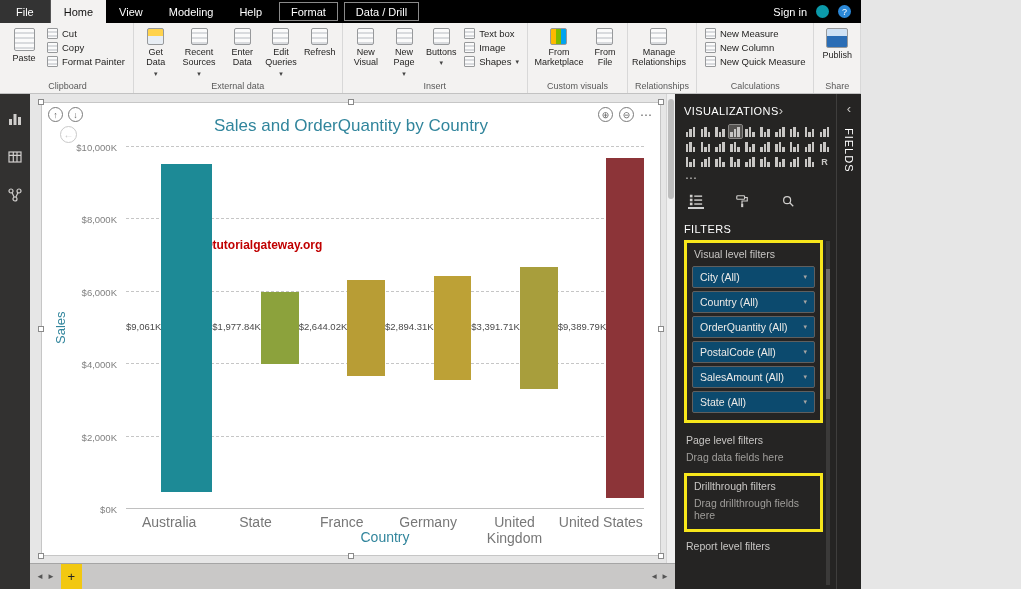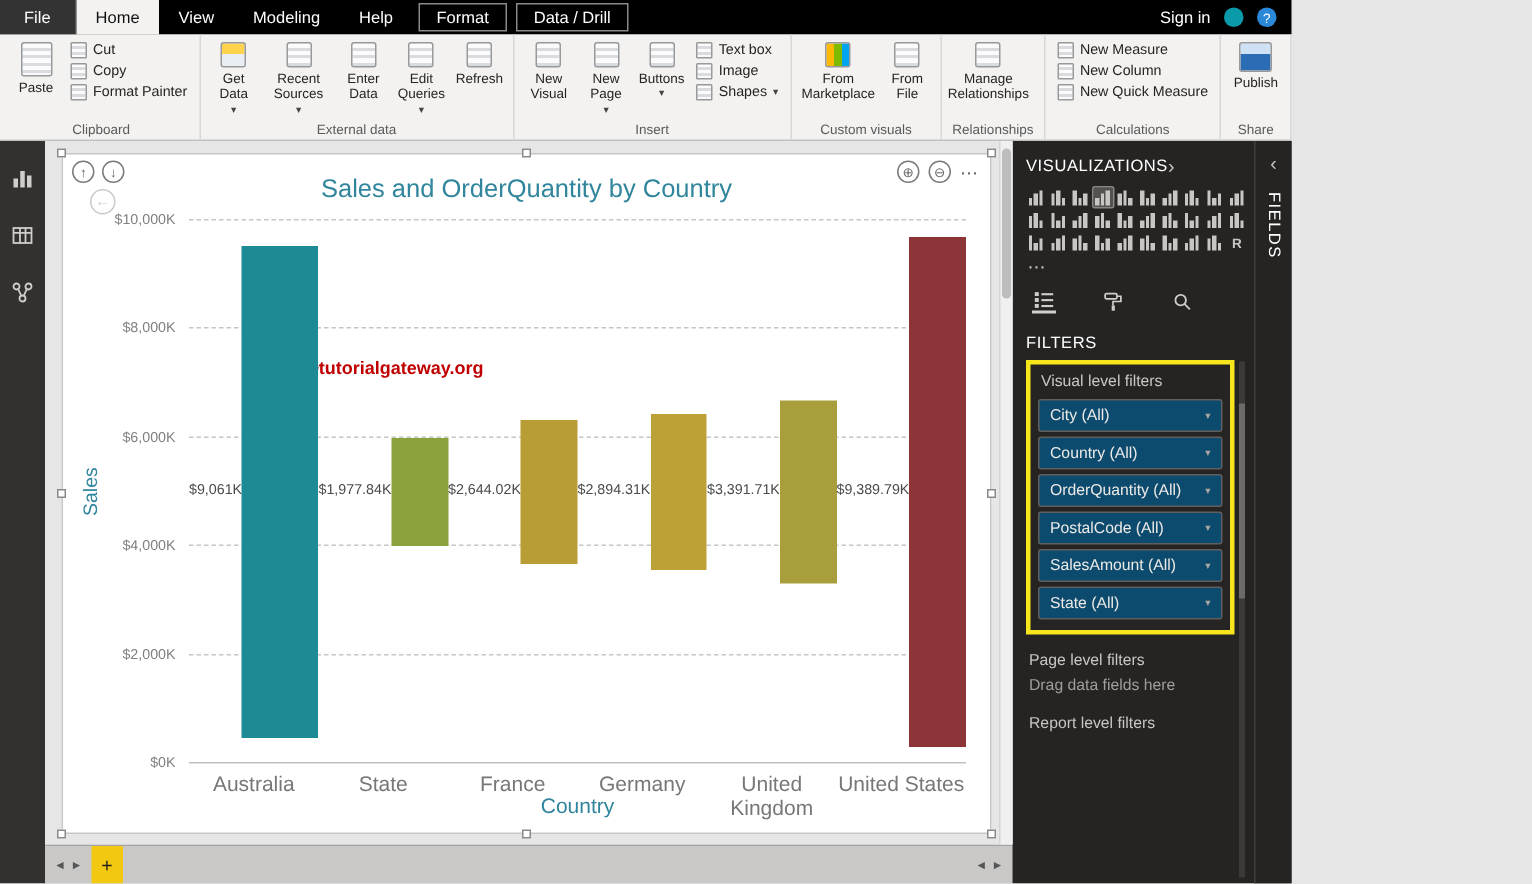--- a/index.html
+++ b/index.html
@@ -614,20 +614,24 @@
                   <span class="pchev" data-name="chevron-down-icon">▾</span>
                 </div>
               </div>
           </div>
 
           <div class="fsec" data-name="page-level-filters-section">
             <div class="fsec-label" data-name="page-level-filters-label">Page level filters</div>
             <div class="hint" data-name="drag-data-fields-hint">Drag data fields here</div>
           </div>
 
+          <div class="hl2" data-name="drillthrough-filters-section">
+            <div class="fsec-label" data-name="drillthrough-filters-label">Drillthrough filters</div>
+            <div class="hint" data-name="drag-drillthrough-fields-hint">Drag drillthrough fields here</div>
+          </div>
 
           <div class="fsec" data-name="report-level-filters-section">
             <div class="fsec-label" data-name="report-level-filters-label">Report level filters</div>
           </div>
 
           <div class="pscroll" data-name="filters-scrollbar">
             <div class="pthumb" data-name="scrollbar-thumb"></div>
           </div>
         </div>
       </div>

